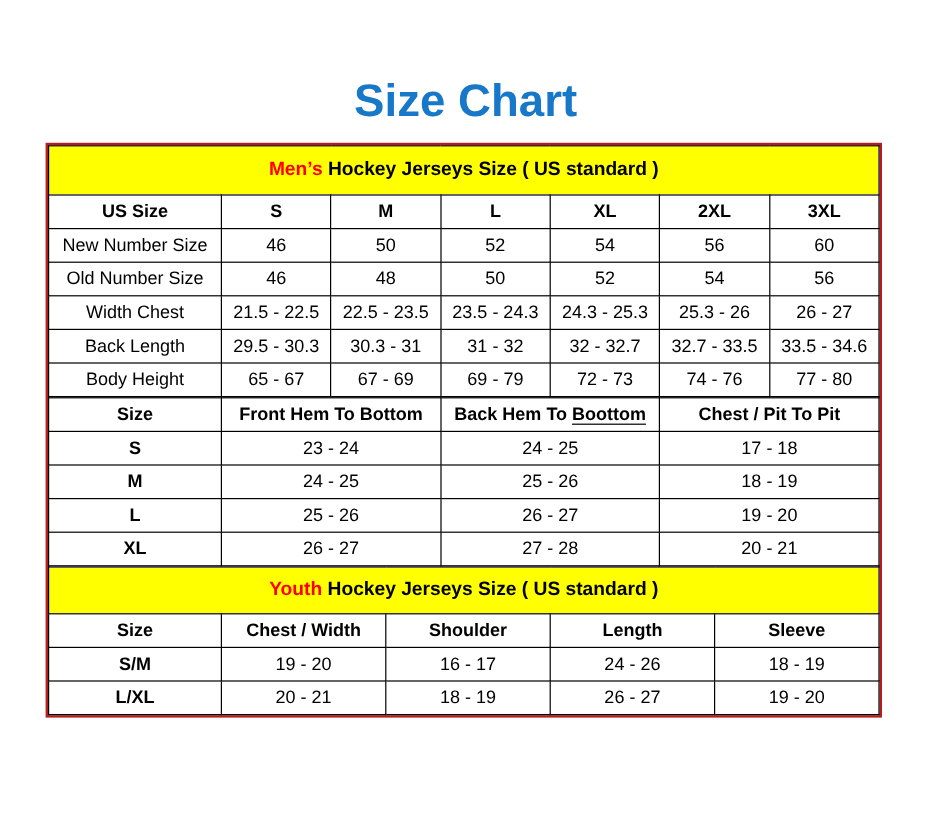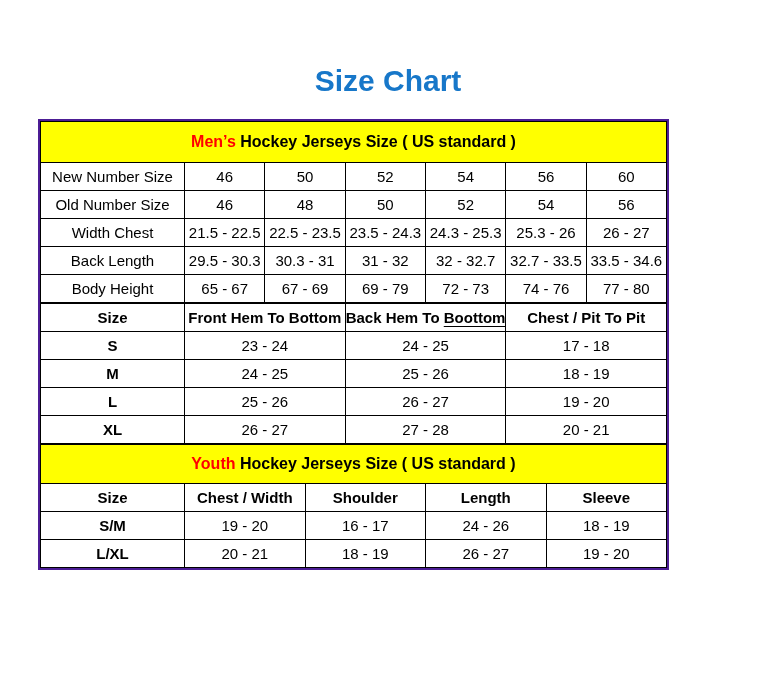--- a/index.html
+++ b/index.html
@@ -2,25 +2,25 @@
 <html><head>
 <meta charset="utf-8">
 <style>
   html,body{margin:0;padding:0;}
   body{
     width:776px;height:692px;background:#ffffff;position:relative;
     font-family:"Liberation Sans", sans-serif;color:#000;
   }
   .page-title{
     position:absolute;top:64px;left:0;width:100%;
-    text-align:center;font-size:30px;font-weight:bold;color:#1777C9;
+    text-align:center;font-size:38px;font-weight:bold;color:#1777C9;
   }
   .chart-wrap{
-    position:absolute;left:38px;top:119px;width:631px;
-    border:2px solid #4c1d95;box-sizing:border-box;background:#fff;
+    position:absolute;left:38px;top:119px;width:697px;
+    border:2px solid #b91c1c;box-sizing:border-box;background:#fff;
   }
   table{width:100%;border-collapse:collapse;table-layout:fixed;}
   col.c-label{width:144px;}
   td,th{
     border:1px solid #000;text-align:center;vertical-align:middle;
     padding:0;font-size:15px;height:27px;white-space:nowrap;overflow:hidden;
   }
   th{font-weight:bold;}
   tr.banner td{
     background:#FFFF00;font-weight:bold;font-size:16px;height:38px;
@@ -50,20 +50,29 @@
         <col>
         <col>
         <col>
         <col>
         <col>
         <col>
       </colgroup>
     <tbody>
       <tr class="banner first">
         <td colspan="7"><span class="accent">Men’s</span><span> Hockey Jerseys Size ( US standard )</span></td>
+      </tr>
+      <tr>
+        <th>US Size</th>
+        <th>S</th>
+        <th>M</th>
+        <th>L</th>
+        <th>XL</th>
+        <th>2XL</th>
+        <th>3XL</th>
       </tr>
       <tr>
         <td>New Number Size</td>
         <td>46</td>
         <td>50</td>
         <td>52</td>
         <td>54</td>
         <td>56</td>
         <td>60</td>
       </tr>

